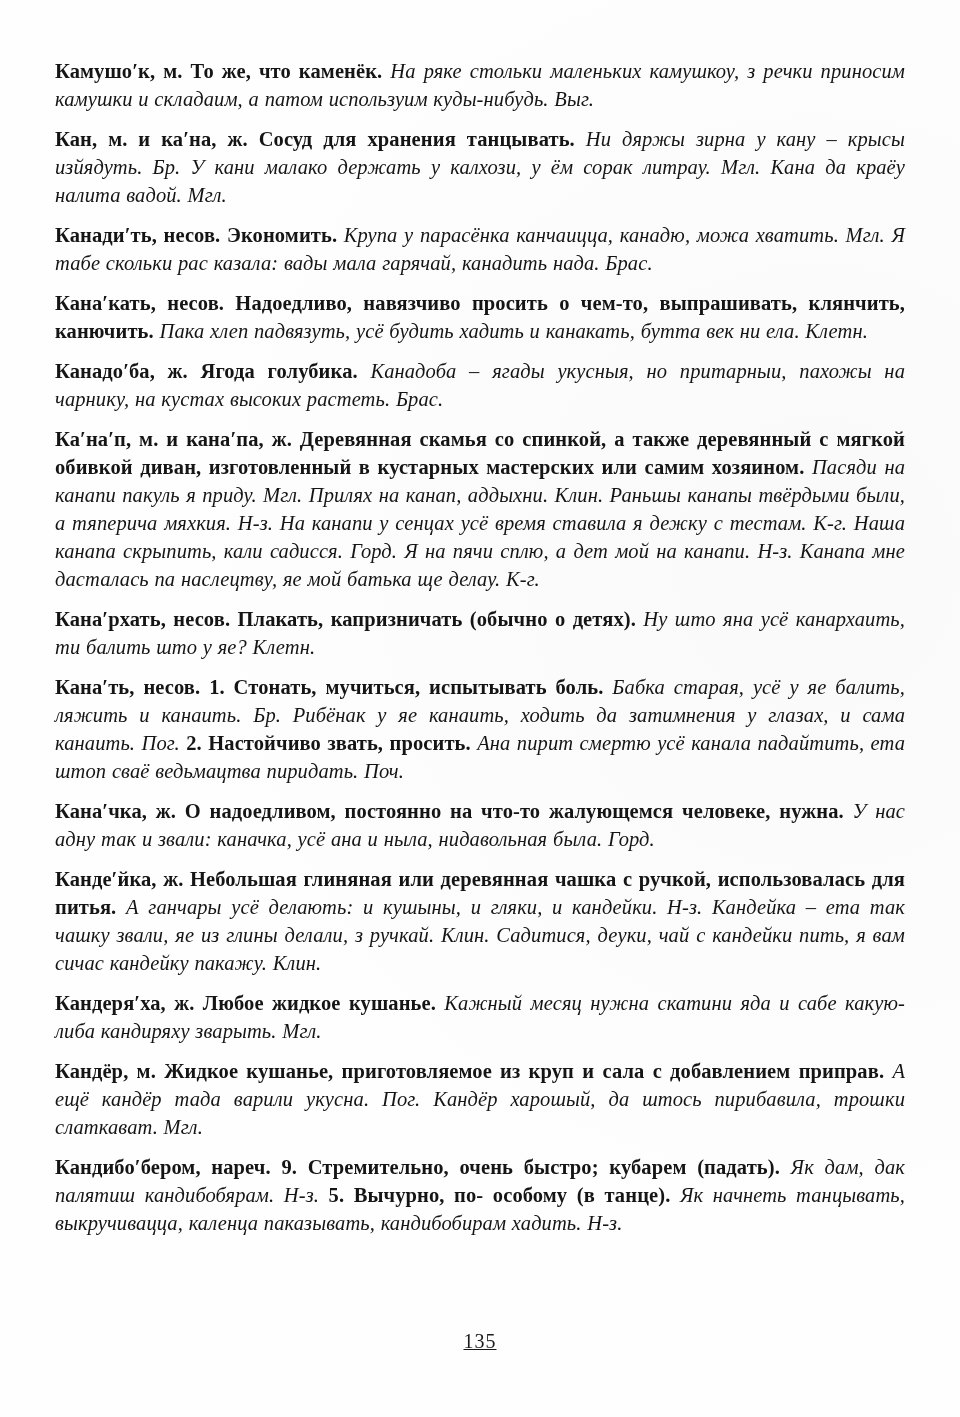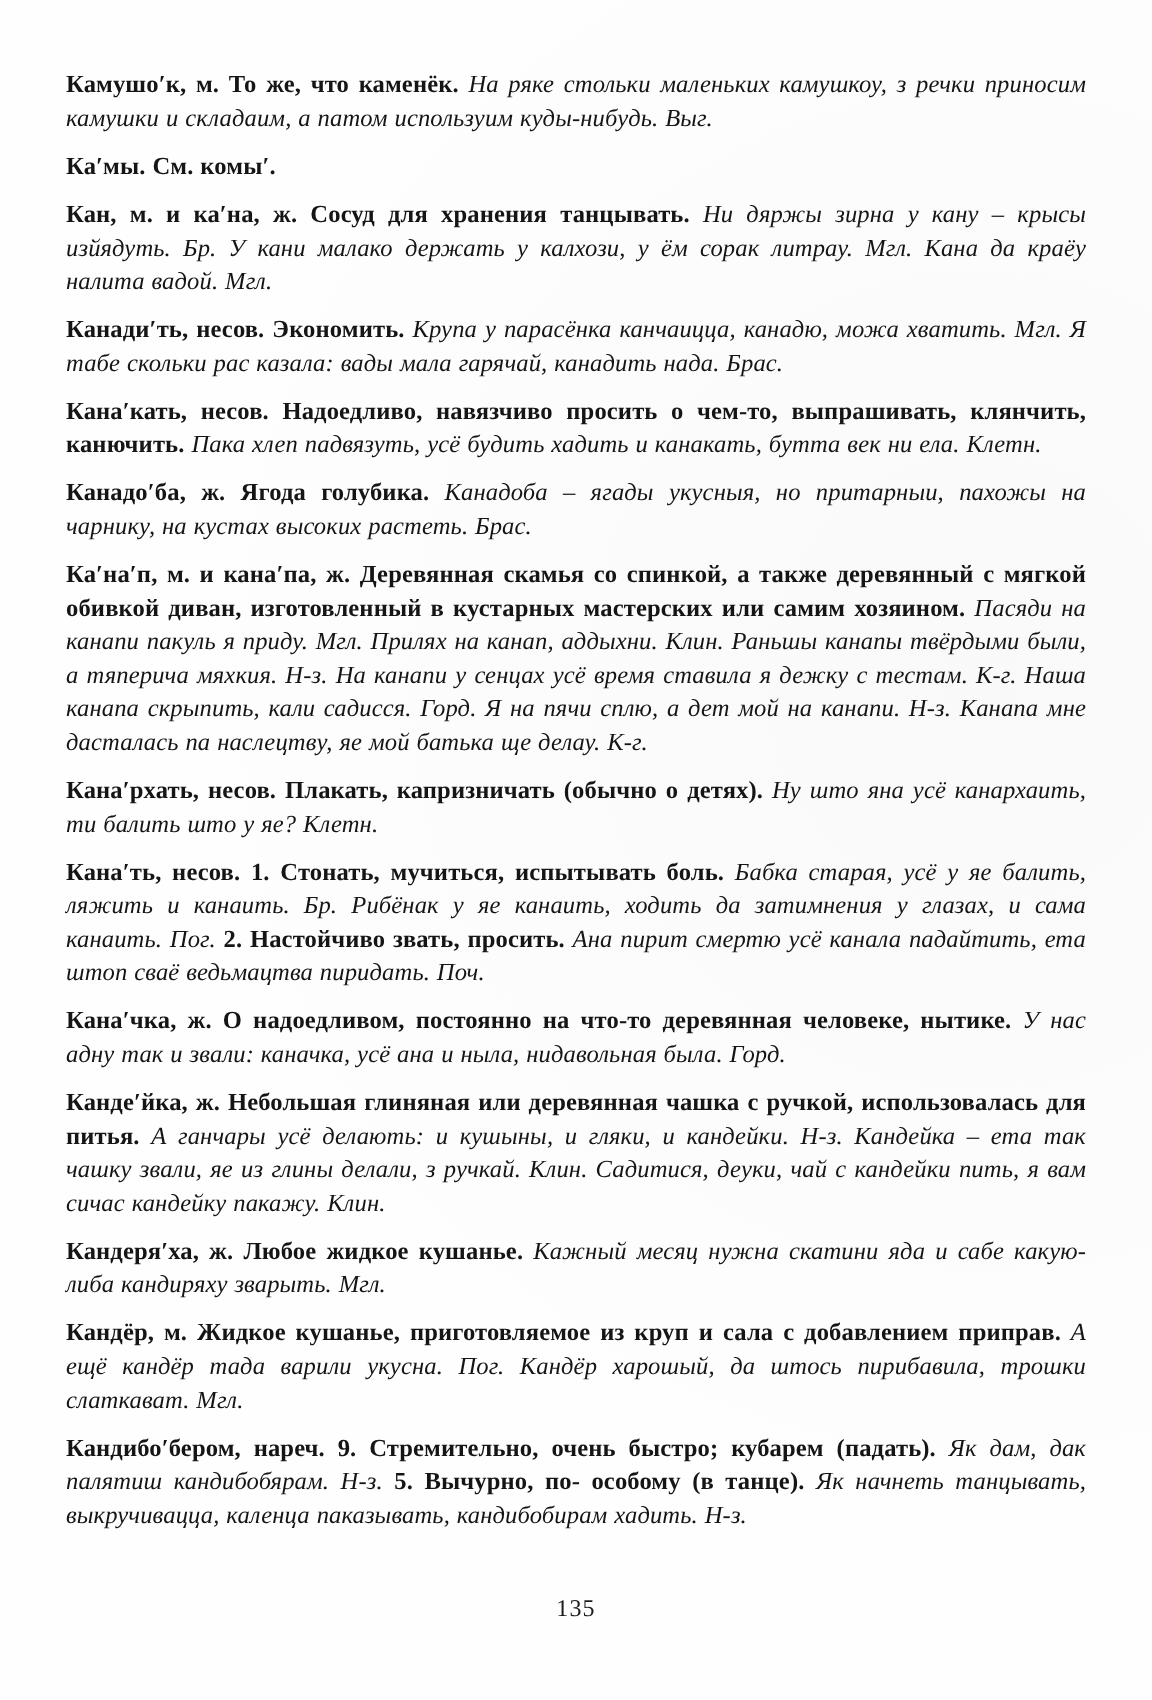--- a/index.html
+++ b/index.html
@@ -38,42 +38,42 @@
     word-spacing: 0.5px;
   }
   .seg-bold   { font-weight: bold; font-style: normal; }
   .seg-italic { font-style: italic; font-weight: normal; }
   .page-footer {
     position: absolute;
     left: 55px;
     right: 55px;
     top: 1330px;
     text-align: center;
+    text-decoration: underline;
   }
   .page-number {
     font-size: 20px;
     letter-spacing: 1px;
     color: #1b1b1b;
   }
 </style>
 </head>
 <body>
 
 <main class="page">
   <section class="entries">
       <p class="entry"><span class="seg-bold">Камушо′к, м. То же, что каменёк. </span><span class="seg-italic">На ряке стольки маленьких камушкоу, з речки приносим камушки и складаим, а патом используим куды-нибудь. Выг.</span></p>
-      <p class="entry"><span class="seg-bold">Ка′мы. См. комы′.</span></p>
       <p class="entry"><span class="seg-bold">Кан, м. и ка′на, ж. Сосуд для хранения танцывать. </span><span class="seg-italic">Ни дяржы зирна у кану – крысы изйядуть. Бр. У кани малако держать у калхози, у ём сорак литрау. Мгл. Кана да краёу налита вадой. Мгл.</span></p>
       <p class="entry"><span class="seg-bold">Канади′ть, несов. Экономить. </span><span class="seg-italic">Крупа у парасёнка канчаицца, канадю, можа хватить. Мгл. Я табе скольки рас казала: вады мала гарячай, канадить нада. Брас.</span></p>
       <p class="entry"><span class="seg-bold">Кана′кать, несов. Надоедливо, навязчиво просить о чем-то, выпрашивать, клянчить, канючить. </span><span class="seg-italic">Пака хлеп падвязуть, усё будить хадить и канакать, бутта век ни ела. Клетн.</span></p>
       <p class="entry"><span class="seg-bold">Канадо′ба, ж. Ягода голубика. </span><span class="seg-italic">Канадоба – ягады укусныя, но притарныи, пахожы на чарнику, на кустах высоких растеть. Брас.</span></p>
       <p class="entry"><span class="seg-bold">Ка′на′п, м. и кана′па, ж. Деревянная скамья со спинкой, а также деревянный с мягкой обивкой диван, изготовленный в кустарных мастерских или самим хозяином. </span><span class="seg-italic">Пасяди на канапи пакуль я приду. Мгл. Прилях на канап, аддыхни. Клин. Раньшы канапы твёрдыми были, а тяперича мяхкия. Н-з. На канапи у сенцах усё время ставила я дежку с тестам. К-г. Наша канапа скрыпить, кали садисся. Горд. Я на пячи сплю, а дет мой на канапи. Н-з. Канапа мне дасталась па наслецтву, яе мой батька ще делау. К-г.</span></p>
       <p class="entry"><span class="seg-bold">Кана′рхать, несов. Плакать, капризничать (обычно о детях). </span><span class="seg-italic">Ну што яна усё канархаить, ти балить што у яе? Клетн.</span></p>
       <p class="entry"><span class="seg-bold">Кана′ть, несов. 1. Стонать, мучиться, испытывать боль. </span><span class="seg-italic">Бабка старая, усё у яе балить, ляжить и канаить. Бр. Рибёнак у яе канаить, ходить да затимнения у глазах, и сама канаить. Пог. </span><span class="seg-bold">2. Настойчиво звать, просить. </span><span class="seg-italic">Ана пирит смертю усё канала падайтить, ета штоп сваё ведьмацтва пиридать. Поч.</span></p>
-      <p class="entry"><span class="seg-bold">Кана′чка, ж. О надоедливом, постоянно на что-то деревянная человеке, нытике. </span><span class="seg-italic">У нас адну так и звали: каначка, усё ана и ныла, нидавольная была. Горд.</span></p>
+      <p class="entry"><span class="seg-bold">Кана′чка, ж. О надоедливом, постоянно на что-то жалующемся человеке, нужна. </span><span class="seg-italic">У нас адну так и звали: каначка, усё ана и ныла, нидавольная была. Горд.</span></p>
       <p class="entry"><span class="seg-bold">Канде′йка, ж. Небольшая глиняная или деревянная чашка с ручкой, использовалась для питья. </span><span class="seg-italic">А ганчары усё делають: и кушыны, и гляки, и кандейки. Н-з. Кандейка – ета так чашку звали, яе из глины делали, з ручкай. Клин. Садитися, деуки, чай с кандейки пить, я вам сичас кандейку пакажу. Клин.</span></p>
       <p class="entry"><span class="seg-bold">Кандеря′ха, ж. Любое жидкое кушанье. </span><span class="seg-italic">Кажный месяц нужна скатини яда и сабе какую-либа кандиряху зварыть. Мгл.</span></p>
       <p class="entry"><span class="seg-bold">Кандёр, м. Жидкое кушанье, приготовляемое из круп и сала с добавлением приправ. </span><span class="seg-italic">А ещё кандёр тада варили укусна. Пог. Кандёр харошый, да штось пирибавила, трошки слаткават. Мгл.</span></p>
       <p class="entry"><span class="seg-bold">Кандибо′бером, нареч. 9. Стремительно, очень быстро; кубарем (падать). </span><span class="seg-italic">Як дам, дак палятиш кандибобярам. Н-з. </span><span class="seg-bold">5. Вычурно, по- особому (в танце). </span><span class="seg-italic">Як начнеть танцывать, выкручивацца, каленца паказывать, кандибобирам хадить. Н-з.</span></p>
     </section>
   <footer class="page-footer">
     <span class="page-number">135</span>
   </footer>
 </main>
 

